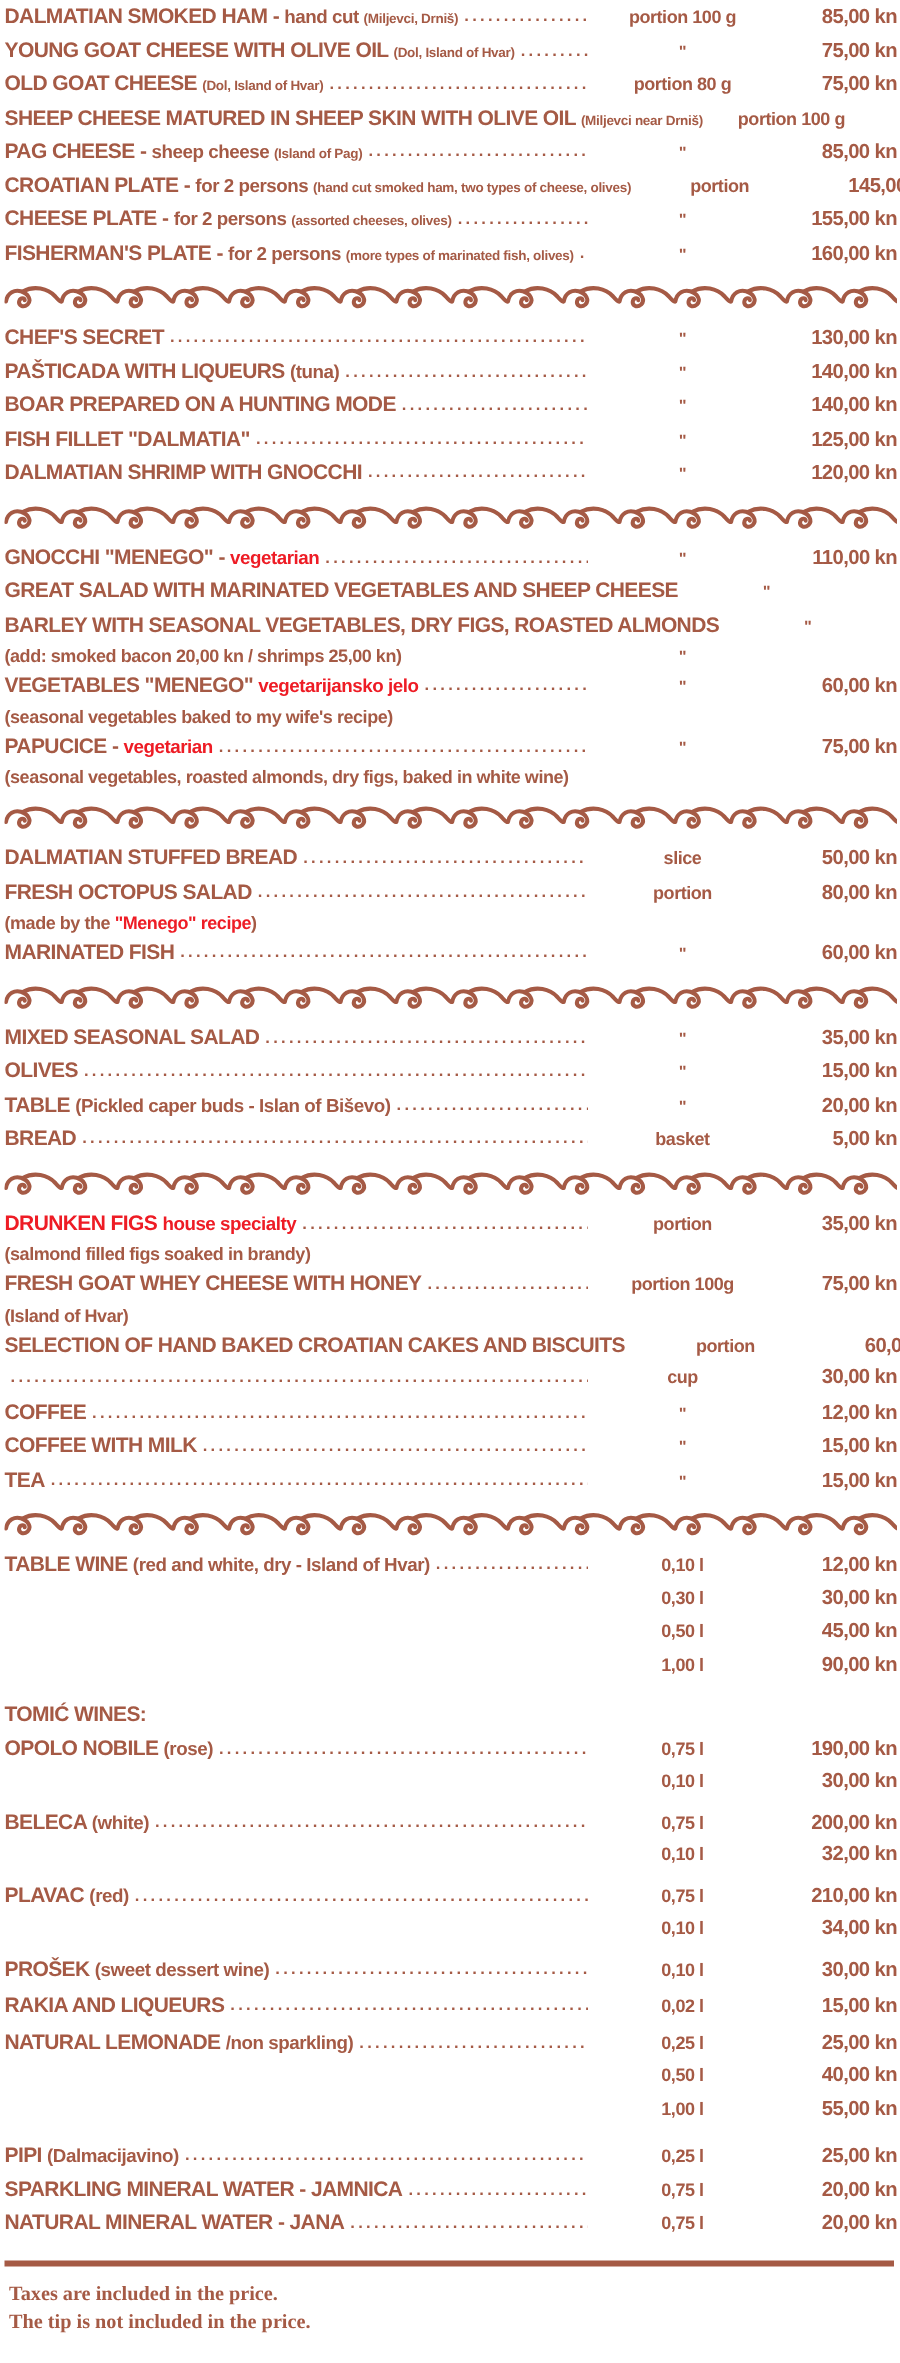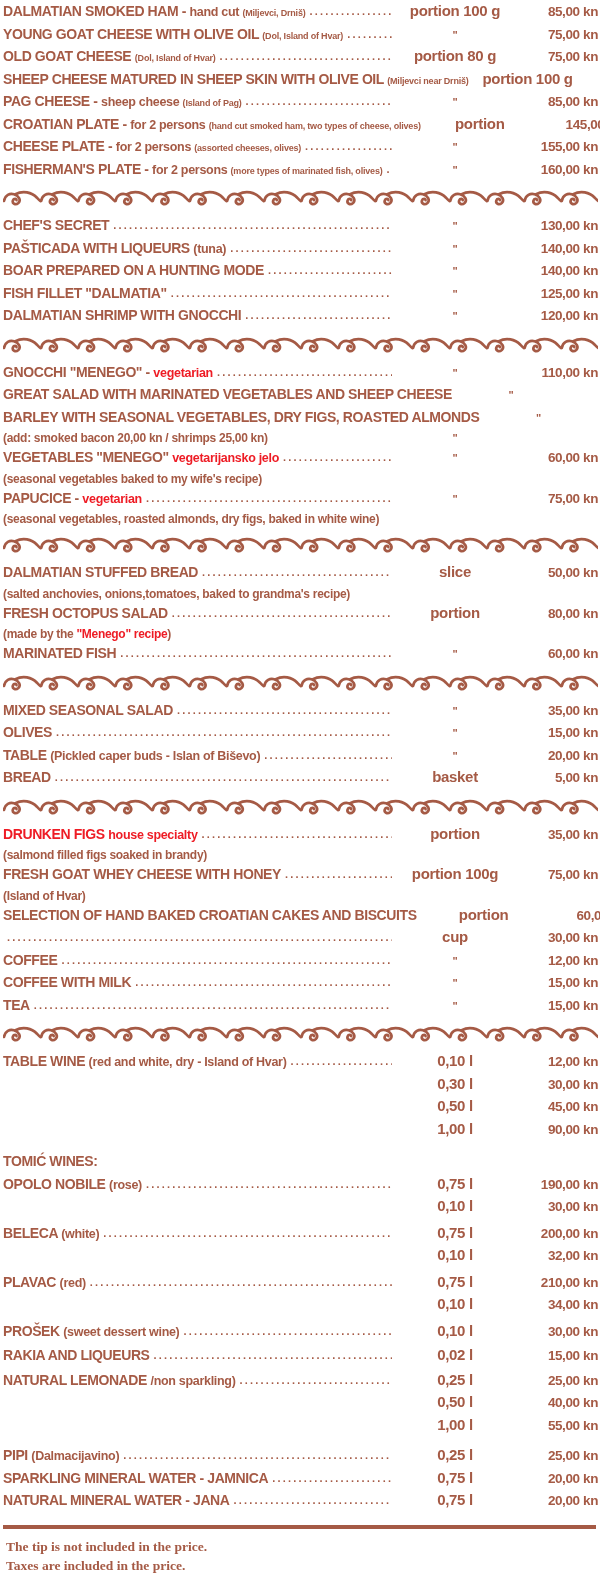--- a/index.html
+++ b/index.html
@@ -9,21 +9,21 @@
   .row{display:flex;align-items:baseline;min-height:22.5px;line-height:1.05;}
   .row.note-row{min-height:20px;margin-top:-2px;}
   .name{white-space:nowrap;}
   .seg-main{font-weight:bold;font-size:14px;letter-spacing:-0.4px;}
   .seg-mid{font-weight:bold;font-size:12.5px;letter-spacing:-0.3px;}
   .seg-small{font-weight:bold;font-size:9px;letter-spacing:-0.2px;}
   .seg-note{font-weight:bold;font-size:12px;letter-spacing:-0.3px;}
   .red{color:#EE1C25;}
   .spacer{flex:1 1 auto;}
   .dots{flex:1 1 auto;overflow:hidden;white-space:nowrap;font-weight:bold;font-size:11px;letter-spacing:2.2px;margin:0 4px;position:relative;top:-1px;}
-  .portion{flex:0 0 118px;text-align:center;font-weight:bold;font-size:15px;letter-spacing:-0.3px;white-space:nowrap;}
+  .portion{flex:0 0 118px;text-align:center;font-weight:bold;font-size:12px;letter-spacing:-0.3px;white-space:nowrap;}
   .price{flex:0 0 84px;text-align:right;font-weight:bold;font-size:13.5px;letter-spacing:-0.4px;white-space:nowrap;}
   .ditto{font-size:11px;}
   
   .sep{display:block;margin:7px 0 7px 0;height:20px;width:595px;}
   
   .emoji-svg{position:relative;top:3px;margin:0 2px;}
   
   .footer-rule{border-top:4px solid #A55A45;margin-top:10px;margin-right:2px;}
   .footer{padding:8px 4px 0 3px;}
   .footer .fine{font-family:"Liberation Serif",serif;font-weight:bold;font-size:13.5px;color:#A55A45;line-height:1.45;}
@@ -363,26 +363,20 @@
           <path d="M12.5 3.2 C20 -0.8 29 1.2 34 6.5 C35.8 8.4 36.8 9.5 37.8 10" fill="none" stroke="#A55A45" stroke-width="2.7" stroke-linecap="round"></path>
         </g>
       </svg>
       <div>
         <div class="row">
           <span class="name"><span class="seg-main">DALMATIAN STUFFED BREAD</span></span>
           <span class="dots">................................................................................................................................................................</span>
           <span class="portion">slice</span>
           <span class="price">50,00 kn</span>
         </div>
-        <div class="row note-row">
-          <span class="name"><span class="seg-note">(salted anchovies, onions,tomatoes, baked to grandma's recipe)</span></span>
-          <span class="spacer"></span>
-          <span class="portion"></span>
-          <span class="price"></span>
-        </div>
         <div class="row">
           <span class="name"><span class="seg-main">FRESH OCTOPUS SALAD </span></span>
           <span class="dots">................................................................................................................................................................</span>
           <span class="portion">portion</span>
           <span class="price">80,00 kn</span>
         </div>
         <div class="row note-row">
           <span class="name"><span class="seg-note">(made by the </span><span class="seg-note red">"Menego" recipe</span><span class="seg-note">)</span></span>
           <span class="spacer"></span>
           <span class="portion"></span>
@@ -786,17 +780,17 @@
         <div class="row">
           <span class="name"><span class="seg-main">NATURAL MINERAL WATER - JANA </span></span>
           <span class="dots">................................................................................................................................................................</span>
           <span class="portion">0,75 l</span>
           <span class="price">20,00 kn</span>
         </div>
       </div>
     </div>
   <div class="footer-rule"></div>
   <div class="footer">
+    <div class="fine">Taxes are included in the price.</div>
     <div class="fine">The tip is not included in the price.</div>
-    <div class="fine">Taxes are included in the price.</div>
 
   </div>
 </div>
 
 </body></html>

